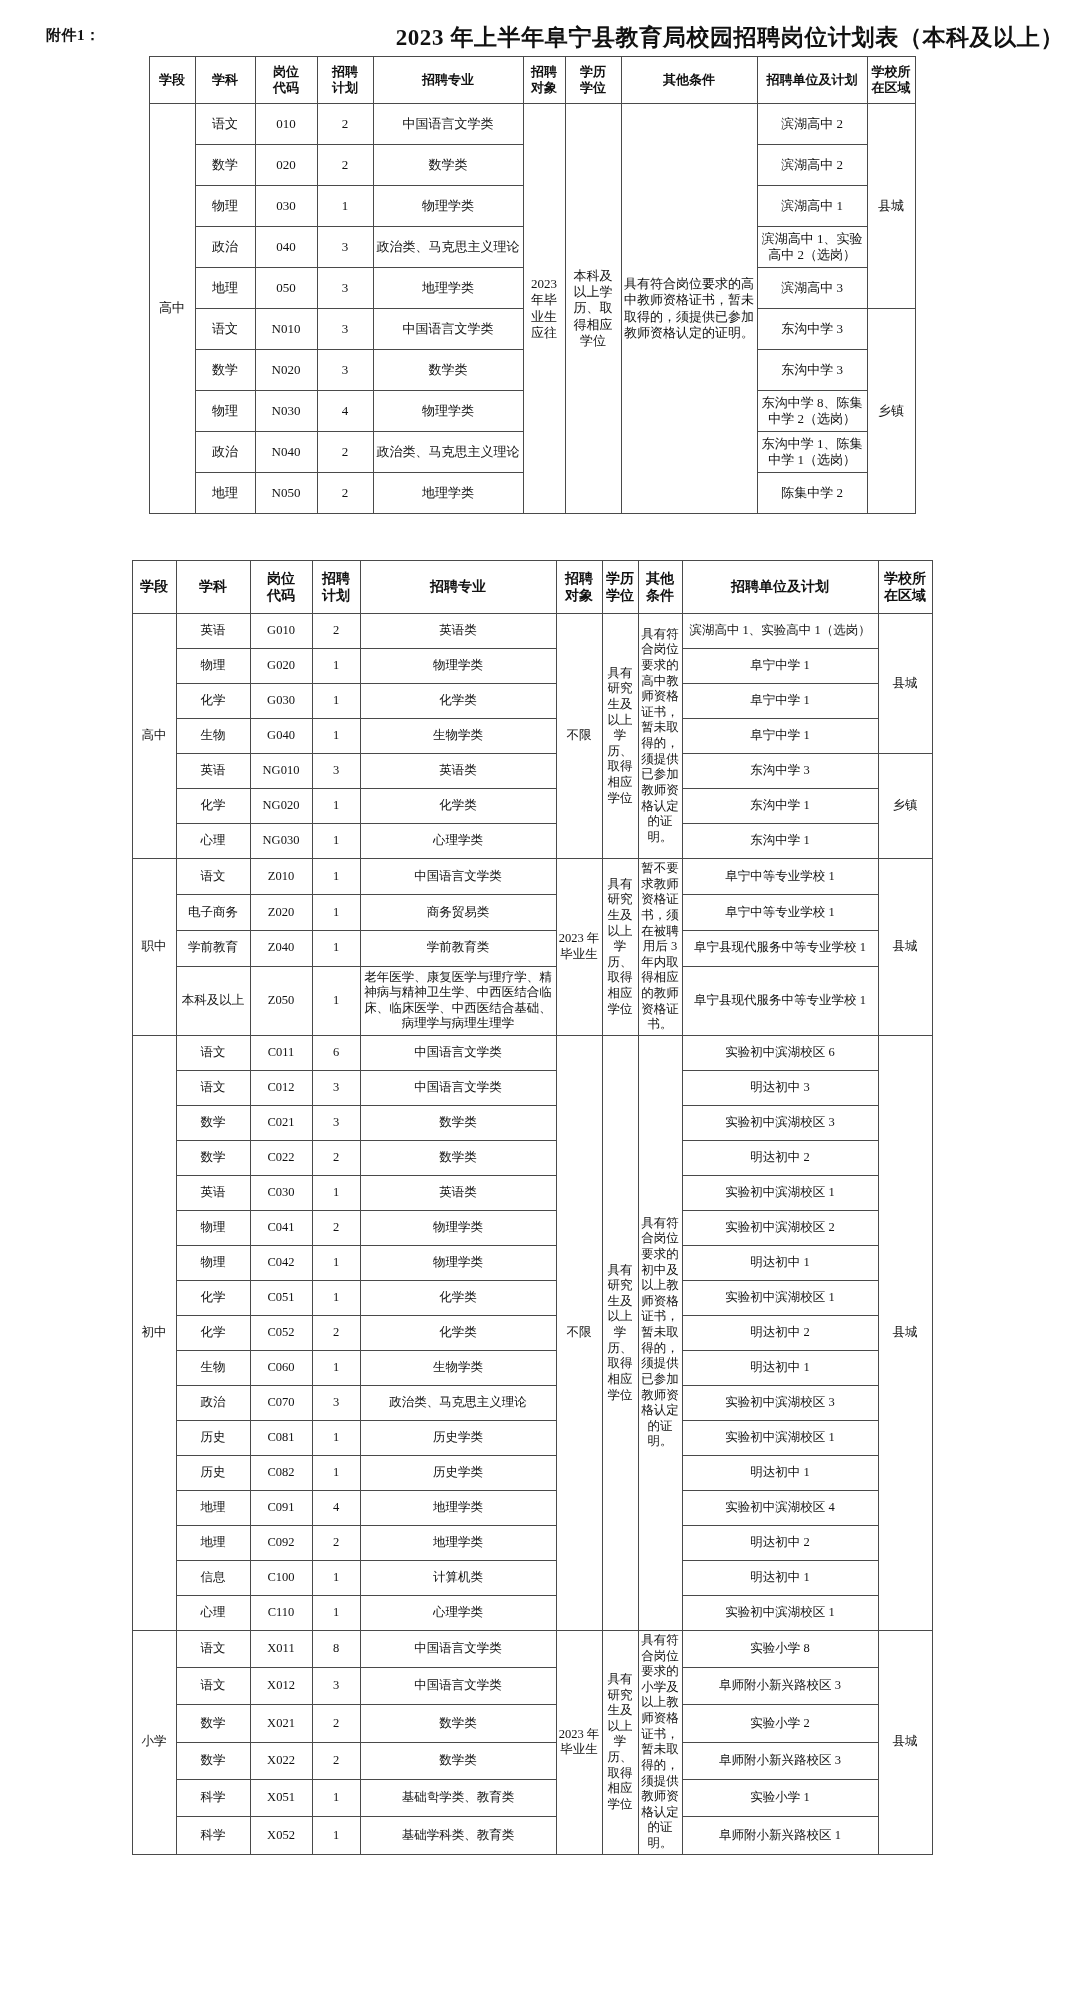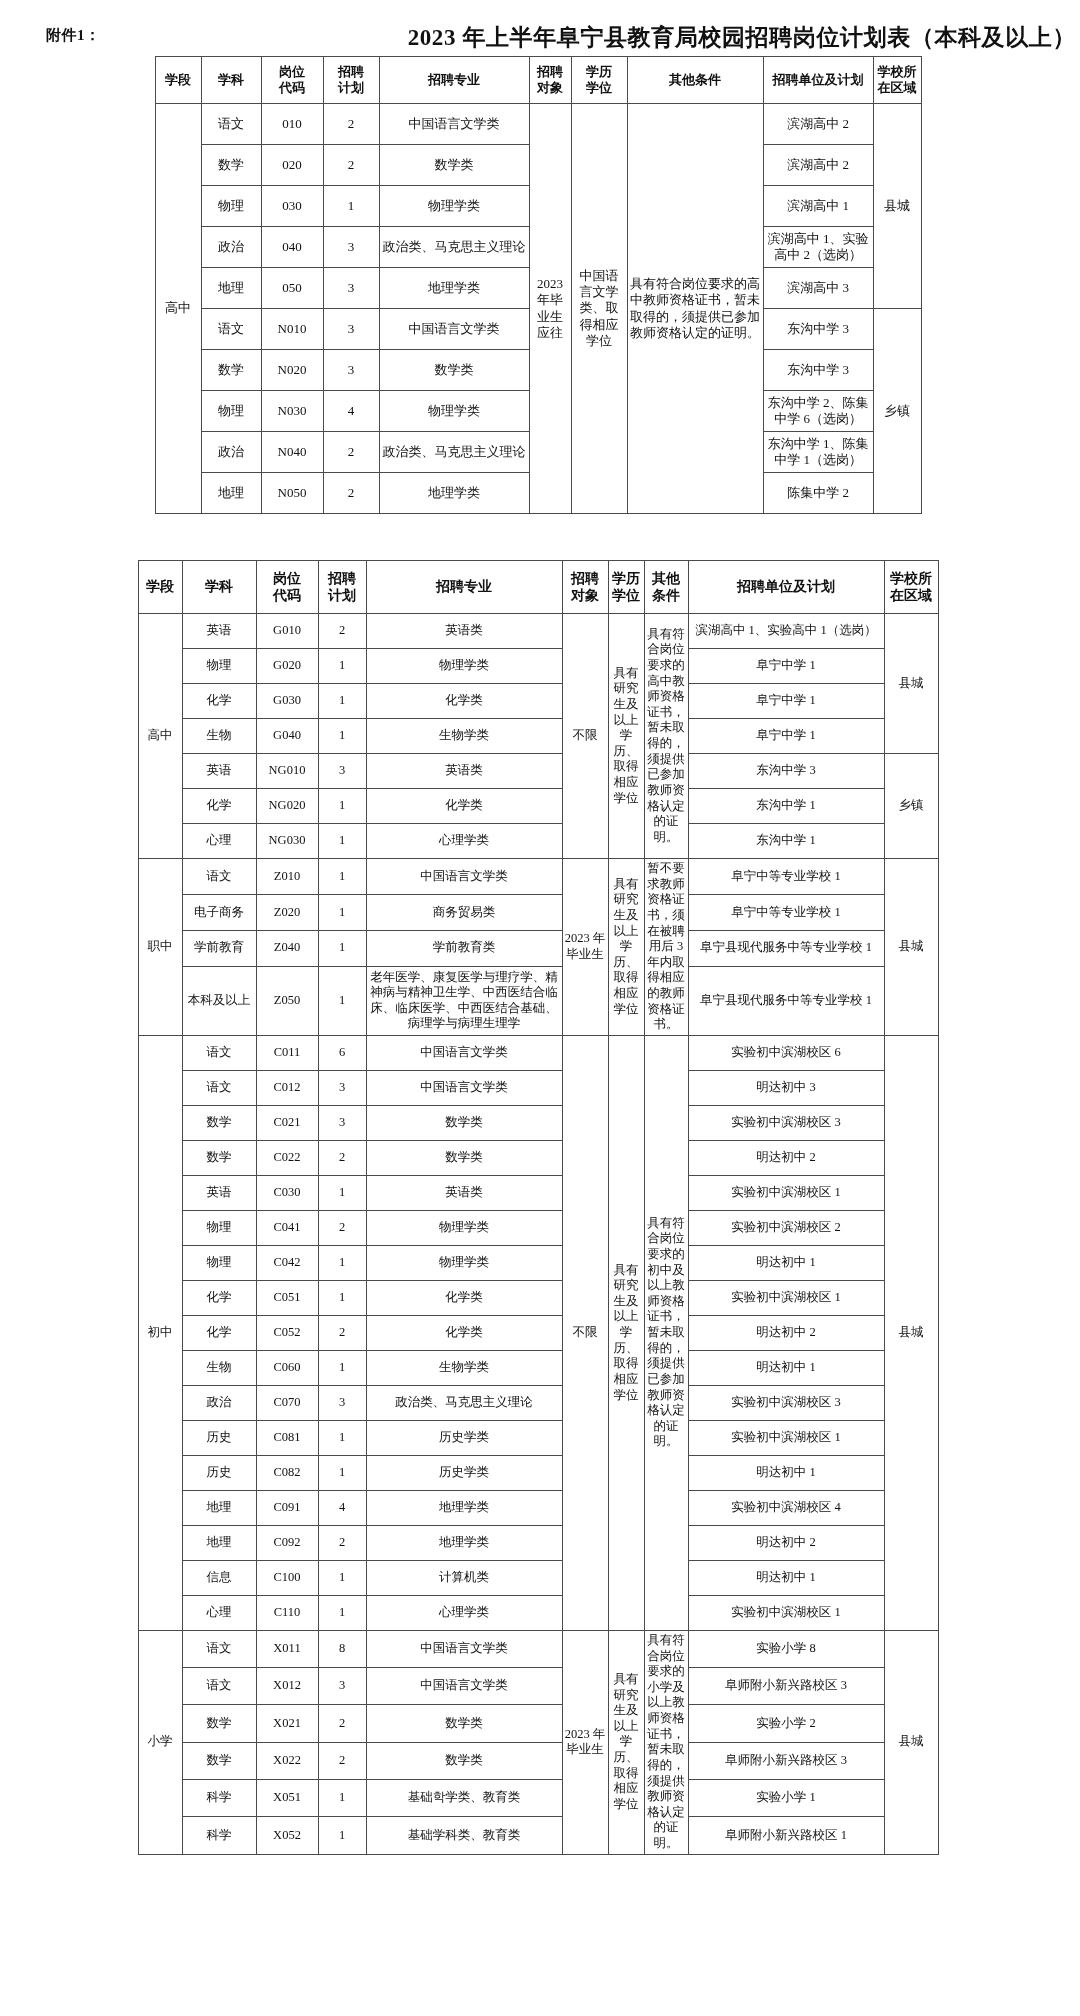--- a/index.html
+++ b/index.html
@@ -11,21 +11,21 @@
   body {
     width: 1080px;
     min-height: 2016px;
     font-family: "Liberation Serif", "DejaVu Serif", serif;
     color: #111111;
     -webkit-font-smoothing: antialiased;
   }
   .page {
     width: 1080px;
     box-sizing: border-box;
-    padding: 14px 4px 18px 0;
+    padding: 14px 16px 18px 0;
     position: relative;
   }
 
   
   .title-row {
     position: relative;
     height: 42px;
   }
   .attach-label {
     position: absolute;
@@ -178,21 +178,21 @@
         </tr>
       </thead>
       <tbody id="t1-body">
           <tr>
             <td rowspan="10" class="stage-cell">高中</td>
             <td>语文</td>
             <td>010</td>
             <td>2</td>
             <td class="tiny">中国语言文学类</td>
             <td rowspan="10" class="colnarrow-txt">2023 年毕业生应往</td>
-            <td rowspan="10" class="colnarrow-txt">中国语言文学类、取得相应学位</td>
+            <td rowspan="10" class="colnarrow-txt">本科及以上学历、取得相应学位</td>
             <td rowspan="10" class="wrap-txt">具有符合岗位要求的高中教师资格证书，暂未取得的，须提供已参加教师资格认定的证明。</td>
             <td class="tiny">滨湖高中 2</td>
             <td rowspan="5">县城</td>
           </tr>
           <tr>
             <td>数学</td>
             <td>020</td>
             <td>2</td>
             <td class="tiny">数学类</td>
             <td class="tiny">滨湖高中 2</td>
@@ -231,21 +231,21 @@
             <td>N020</td>
             <td>3</td>
             <td class="tiny">数学类</td>
             <td class="tiny">东沟中学 3</td>
           </tr>
           <tr>
             <td>物理</td>
             <td>N030</td>
             <td>4</td>
             <td class="tiny">物理学类</td>
-            <td class="tiny">东沟中学 2、陈集中学 6（选岗）</td>
+            <td class="tiny">东沟中学 8、陈集中学 2（选岗）</td>
           </tr>
           <tr>
             <td>政治</td>
             <td>N040</td>
             <td>2</td>
             <td class="tiny">政治类、马克思主义理论</td>
             <td class="tiny">东沟中学 1、陈集中学 1（选岗）</td>
           </tr>
           <tr>
             <td>地理</td>

